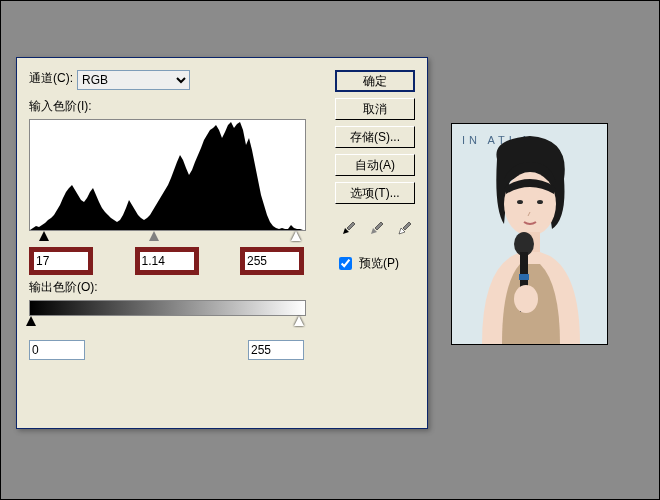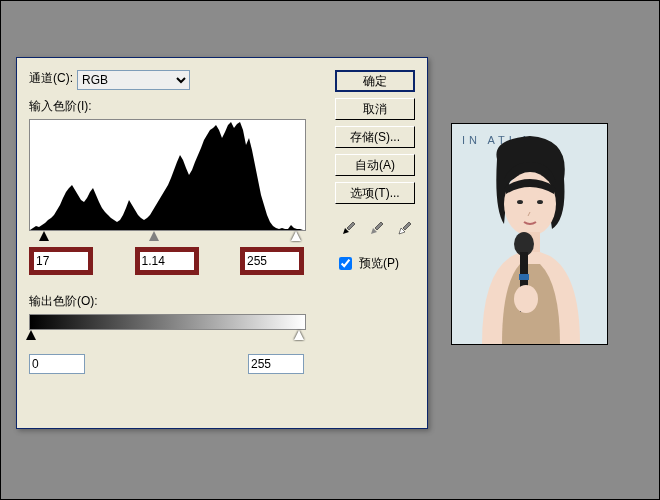--- a/index.html
+++ b/index.html
@@ -98,21 +98,21 @@
           <div class="tri black"></div>
           <div class="tri gray"></div>
           <div class="tri white"></div>
         </div>
         <div class="inputs3">
           <input value="17" style="">
           <input class="mid" value="1.14" style="">
           <input value="255" style="">
         </div>
 
-        <div class="label" style="margin-top:18px">输出色阶(O):</div>
+        <div class="label" style="margin-top:4px">输出色阶(O):</div>
         <div class="out-grad"></div>
         <div class="slider-track">
           <div class="tri black" style="left:-3px"></div>
           <div class="tri white" style="left:265px"></div>
         </div>
         <div class="inputs2">
           <input value="0" style="">
           <input value="255" style="">
         </div>
       </div>

